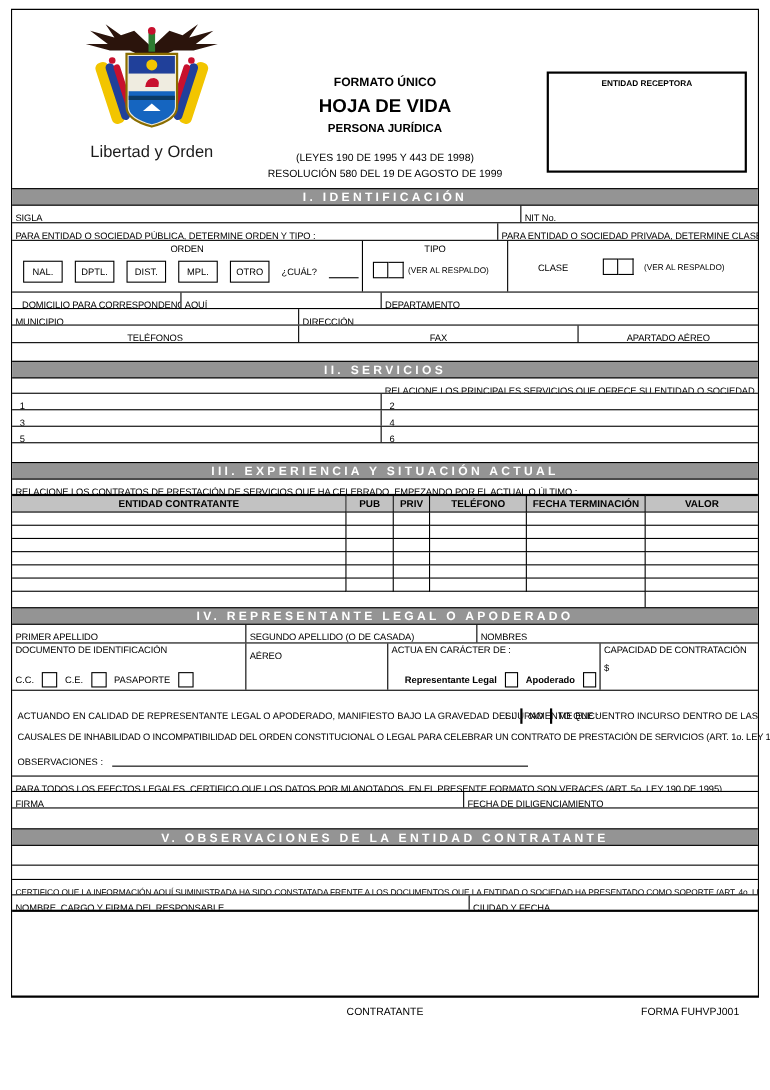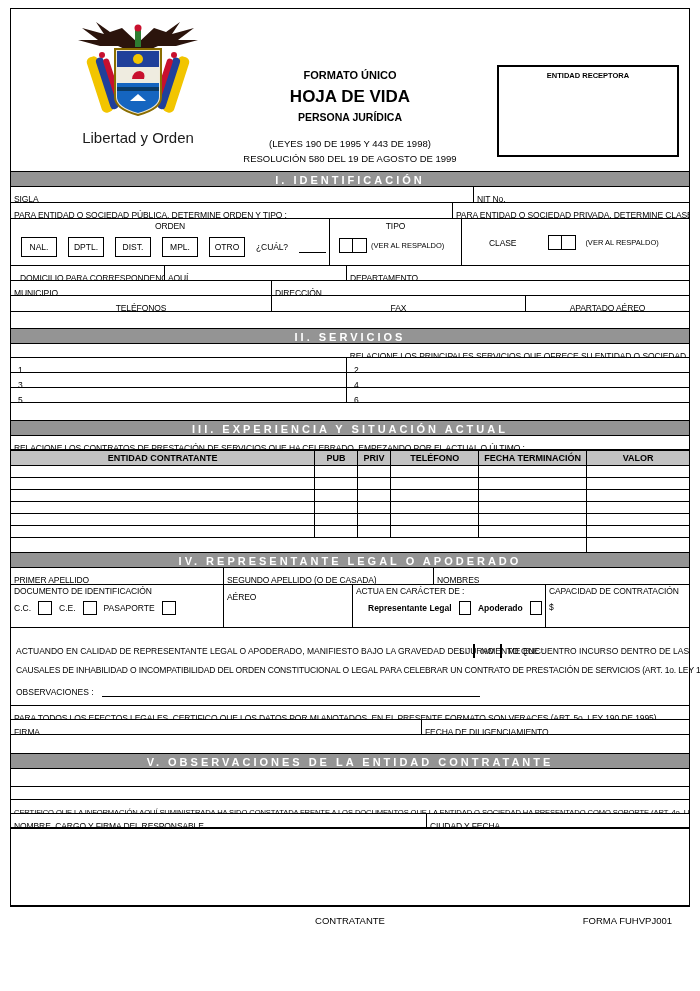--- a/index.html
+++ b/index.html
@@ -69,21 +69,21 @@
   table.exp th{
     background:var(--table-header);font-size:9px;font-weight:bold;
     height:15px;border:1px solid var(--border);padding:0 2px;white-space:nowrap;overflow:hidden;
   }
   table.exp td{border:1px solid var(--border);height:12px;padding:0 2px;}
   table.exp th:first-child,table.exp td:first-child{border-left:none;}
   table.exp th:last-child,table.exp td:last-child{border-right:none;}
   table.exp tr:last-child td{border-bottom:none;height:14px;}
   
   .stack .lbl{display:block;}
-  .inline-cbs{display:flex;align-items:center;gap:7px;margin-top:5px;}
+  .inline-cbs{display:flex;align-items:center;gap:7px;margin-top:15px;}
   .inline-cbs .lbl{letter-spacing:0;}
   .jur{padding:16px 5px 8px 5px;font-size:8.5px;}
   .jline1{display:flex;align-items:center;gap:6px;white-space:nowrap;}
   .jline1 .txt{width:437px;white-space:nowrap;}
   .jline2{margin-top:7px;white-space:nowrap;letter-spacing:-0.15px;}
   .jline3{margin-top:11px;display:flex;align-items:flex-end;gap:8px;}
   .smalltext{font-size:7.6px;letter-spacing:-0.1px;white-space:nowrap;}
   
   .footer{position:relative;margin:8px 10px 0 10px;width:680px;height:16px;font-size:9.5px;}
   .footer .center{position:absolute;left:0;width:100%;text-align:center;}

